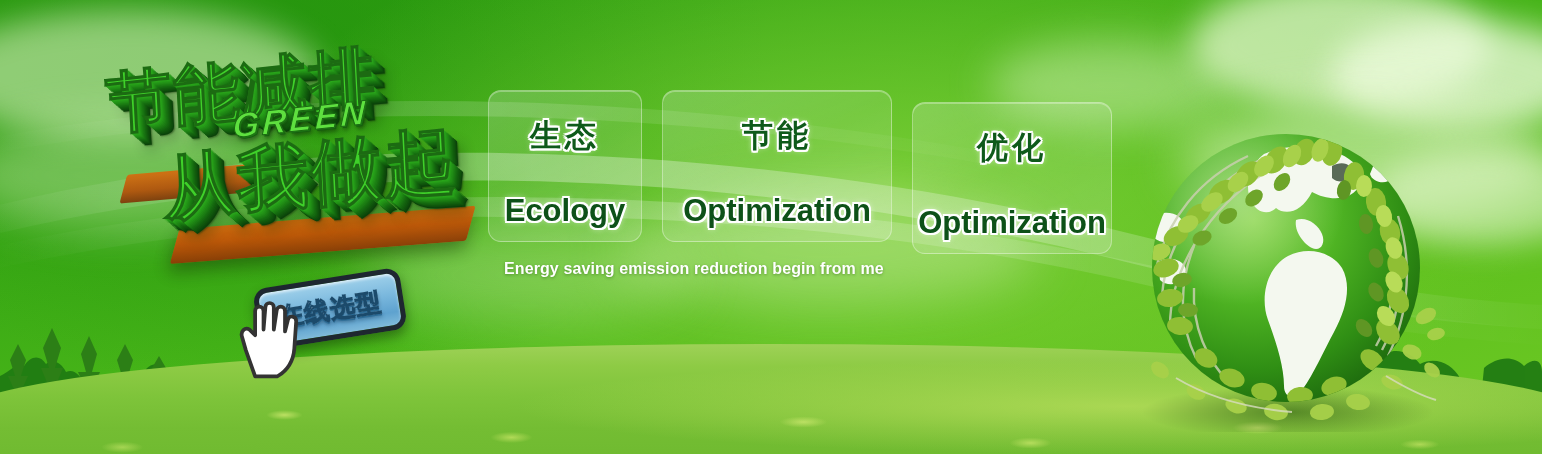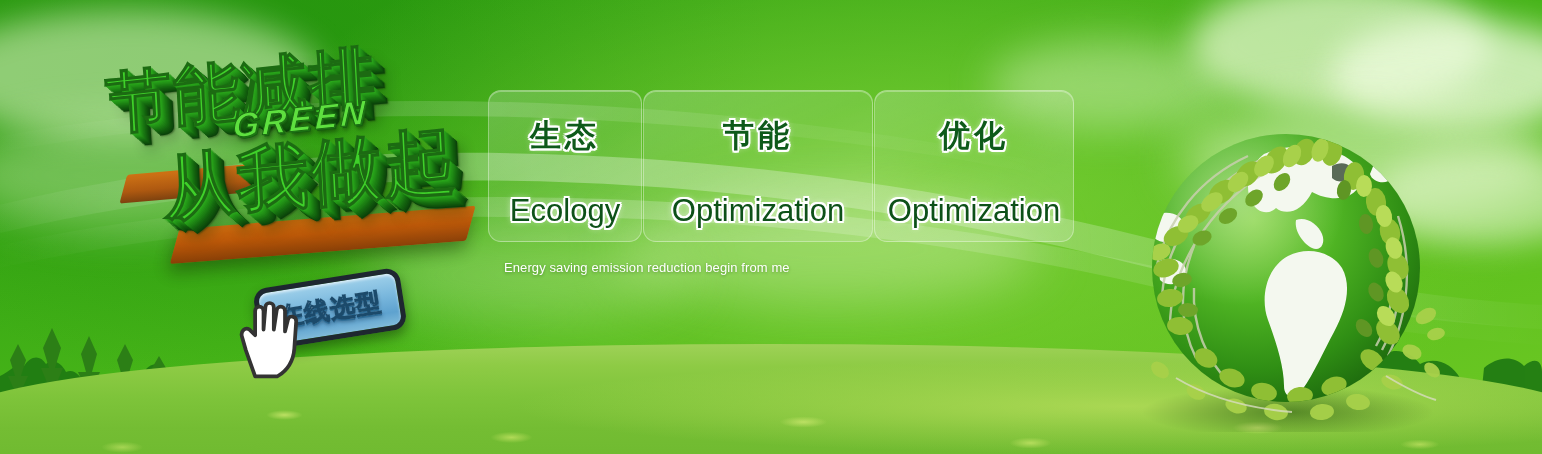--- a/index.html
+++ b/index.html
@@ -115,60 +115,61 @@
   .cta-text{
     font-size:25px;font-weight:bold;letter-spacing:1px;
     color:#ffffff;
     -webkit-text-stroke:1px #1b4a6b;
     text-shadow:0 2px 0 #2d6c96, 0 3px 4px rgba(10,30,50,.5);
     white-space:nowrap;
   }
   .cursor-hand{position:absolute;left:-22px;top:18px;width:74px;height:84px;}
 
   
-  .cards{position:absolute;left:488px;top:90px;display:flex;gap:1px;}
+  .cards{position:absolute;left:488px;top:90px;display:flex;gap:20px;}
   .card{
     width:154px;height:152px;
     border-radius:13px;
     background:linear-gradient(155deg, rgba(255,255,255,0.20) 0%, rgba(255,255,255,0.10) 45%, rgba(255,255,255,0.16) 100%);
     border:1px solid rgba(255,255,255,0.34);
     box-shadow:inset 0 1px 0 rgba(255,255,255,0.30);
     display:flex;flex-direction:column;align-items:center;
     justify-content:flex-start;
     padding-top:24px;
     box-sizing:border-box;
   }
   .card.wide{width:230px;text-align:right;}
-  .card.widest{width:200px;}
+  .card.widest{width:200px;margin-top:12px;}
   .card-cn{
     font-size:31px;font-weight:bold;letter-spacing:4px;
     color:#0e5a1a;
     text-shadow:
       -1.6px -1.6px 0 #fff, 1.6px -1.6px 0 #fff, -1.6px 1.6px 0 #fff, 1.6px 1.6px 0 #fff,
       0 -2px 0 #fff, 0 2px 0 #fff, -2px 0 0 #fff, 2px 0 0 #fff,
       0 0 6px rgba(255,255,255,0.9);
     white-space:nowrap;
   }
   .card-en{
     margin-top:36px;
-    font-size:31px;font-weight:normal;letter-spacing:0px;
+    font-size:31px;font-weight:bold;letter-spacing:0px;
     color:#0d5118;
     text-shadow:
       -1.6px -1.6px 0 #fff, 1.6px -1.6px 0 #fff, -1.6px 1.6px 0 #fff, 1.6px 1.6px 0 #fff,
       0 -2px 0 #fff, 0 2px 0 #fff, -2px 0 0 #fff, 2px 0 0 #fff,
       0 0 7px rgba(255,255,255,0.95);
     white-space:nowrap;
   }
 
   
   .tagline{
     position:absolute;left:504px;top:260px;
-    font-size:13px;color:#ffffff;letter-spacing:0.1px;
+    font-size:16px;color:#ffffff;letter-spacing:0.1px;
     text-shadow:0 1px 3px rgba(30,80,10,0.45);
     white-space:nowrap;
+    font-weight:bold;
   }
 
   
   .globe-wrap{position:absolute;left:1136px;top:120px;width:310px;height:312px;}
 </style>
 </head>
 <body>
 
 <div class="banner">
 

